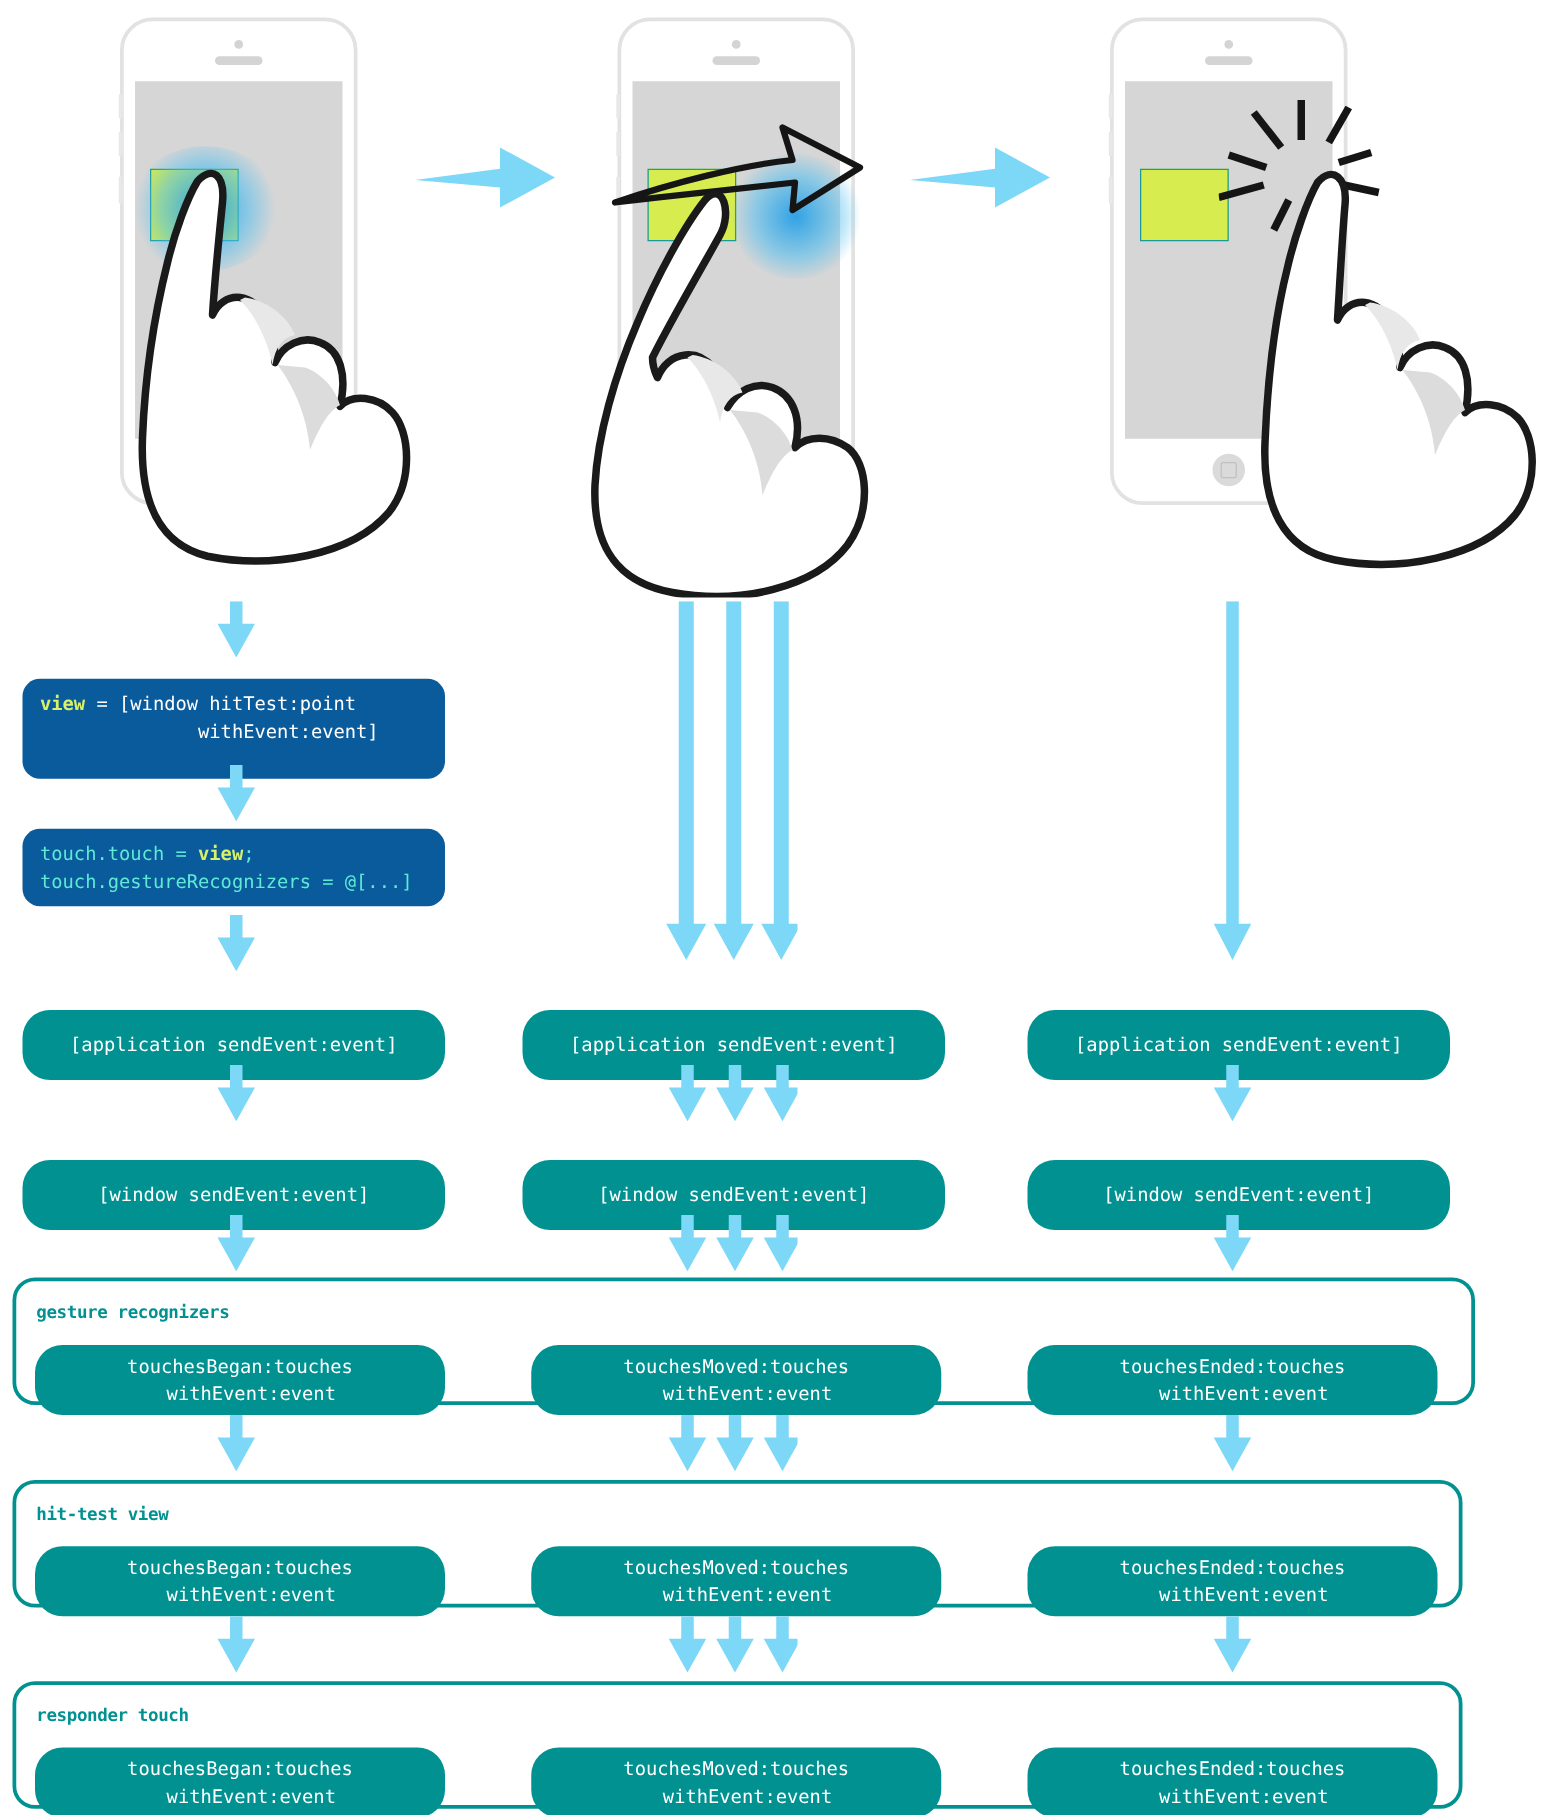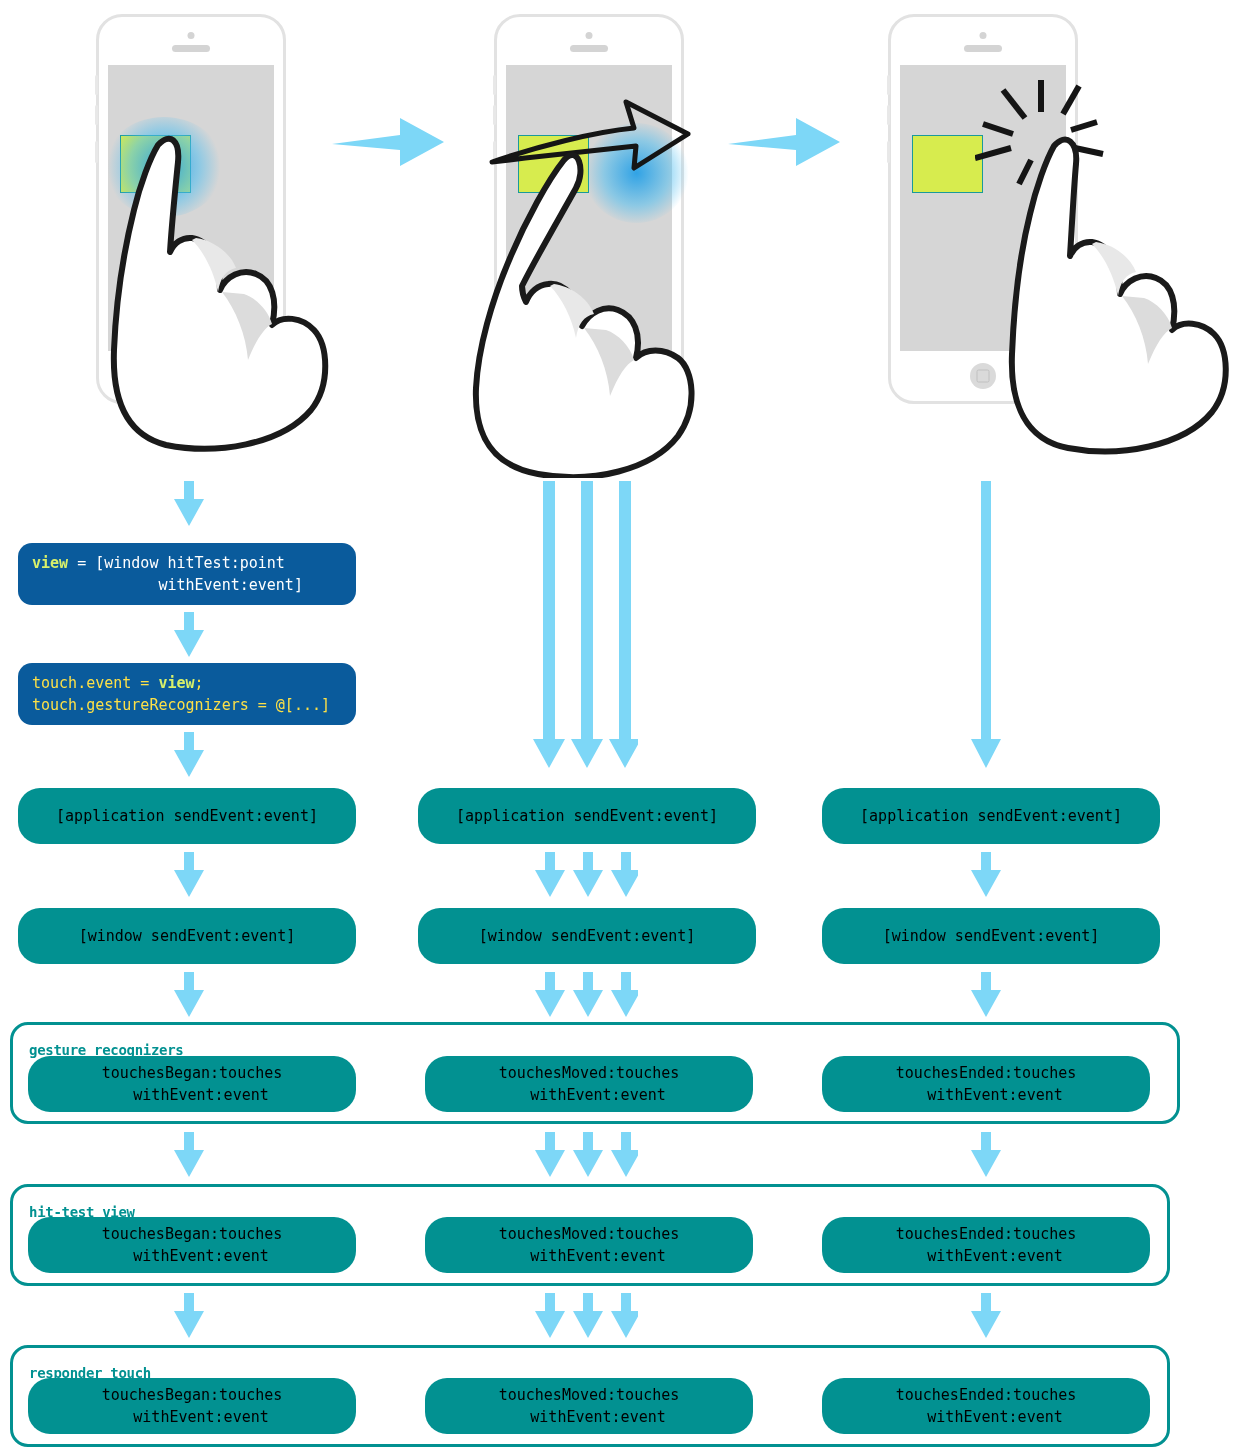--- a/index.html
+++ b/index.html
@@ -106,36 +106,37 @@
     border-radius: 14px;
     box-sizing: border-box;
     padding: 10px 14px;
     color: #ffffff;
     font-size: 15px;
     line-height: 1.45;
     white-space: pre;
     font-family: "DejaVu Sans Mono", monospace;
   }
   .codebox .kw { color: #d8f06a; font-weight: bold; }
-  .codebox .id { color: #fde047; }
+  .codebox .id { color: #5eead4; }
 
   .tealbox {
     position: absolute;
     background: #029191;
     border-radius: 22px;
     box-sizing: border-box;
-    color: #000000;
+    color: #ffffff;
     font-size: 15px;
     line-height: 1.5;
     display: flex;
     align-items: center;
     justify-content: center;
     text-align: center;
     white-space: pre;
     font-family: "DejaVu Sans Mono", monospace;
+    margin-top: 20px;
   }
 
   .group {
     position: absolute;
     border: 3px solid #029191;
     border-radius: 18px;
     box-sizing: border-box;
     background: #ffffff;
   }
   .group-label {
@@ -233,28 +234,28 @@
 <svg class="abs" style="left:998px; top:112px;" width="245" height="345" viewBox="0 0 245 345">
   <path d="M56 34 C48 48 38 76 32 102 C22 142 16 192 14 242 C12 292 28 328 70 336 C122 346 186 334 214 300 C234 274 230 236 216 222 C204 210 184 208 174 218 C180 192 174 172 158 166 C144 160 128 168 122 182 C122 152 110 132 94 130 C84 129 76 135 72 144 C74 112 76 74 78 52 C80 30 68 20 56 34 Z" fill="#ffffff" stroke="#1a1a1a" stroke-width="6" stroke-linejoin="round"></path>
   <path d="M124 184 C138 202 148 226 150 252 C158 232 166 220 174 216 C170 202 158 190 146 186 Z" fill="#dcdcdc"></path>
   <path d="M94 132 C106 144 116 164 120 184 C122 170 128 162 138 160 C132 144 114 132 98 130 Z" fill="#e8e8e8"></path>
 </svg>
 
 <svg class="varrow" style="left:173px; top:481px;" width="32" height="46" viewBox="0 0 32 46">
   <path d="M11 0 L21 0 L21 18 L31 18 L16 45 L1 18 L11 18 Z" fill="#7dd7f7"></path>
 </svg>
 
-<div class="codebox" style="left:18px; top:543px; width:338px; height:62px;"><span class="kw">view</span><span> = [window hitTest:point</span>
+<div class="codebox" style="left:18px; top:543px; width:338px; height:80px;"><span class="kw">view</span><span> = [window hitTest:point</span>
 <span>              withEvent:event]</span></div>
 
 <svg class="varrow" style="left:173px; top:612px;" width="32" height="46" viewBox="0 0 32 46">
   <path d="M11 0 L21 0 L21 18 L31 18 L16 45 L1 18 L11 18 Z" fill="#7dd7f7"></path>
 </svg>
 
-<div class="codebox" style="left:18px; top:663px; width:338px; height:62px;"><span class="id">touch</span><span class="id">.event = </span><span class="kw">view</span><span class="id">;</span>
+<div class="codebox" style="left:18px; top:663px; width:338px; height:62px;"><span class="id">touch</span><span class="id">.touch = </span><span class="kw">view</span><span class="id">;</span>
 <span class="id">touch</span><span class="id">.gestureRecognizers = @[...]</span></div>
 
 <svg class="varrow" style="left:173px; top:732px;" width="32" height="46" viewBox="0 0 32 46">
   <path d="M11 0 L21 0 L21 18 L31 18 L16 45 L1 18 L11 18 Z" fill="#7dd7f7"></path>
 </svg>
 
 <svg class="varrow" style="left:528px; top:481px;" width="110" height="288" viewBox="0 0 110 288">
   <g fill="#7dd7f7">
     <path d="M9 0 L21 0 L21 258 L31 258 L15 287 L-1 258 L9 258 Z" transform="translate(6,0)"></path>
     <path d="M9 0 L21 0 L21 258 L31 258 L15 287 L-1 258 L9 258 Z" transform="translate(44,0)"></path>

